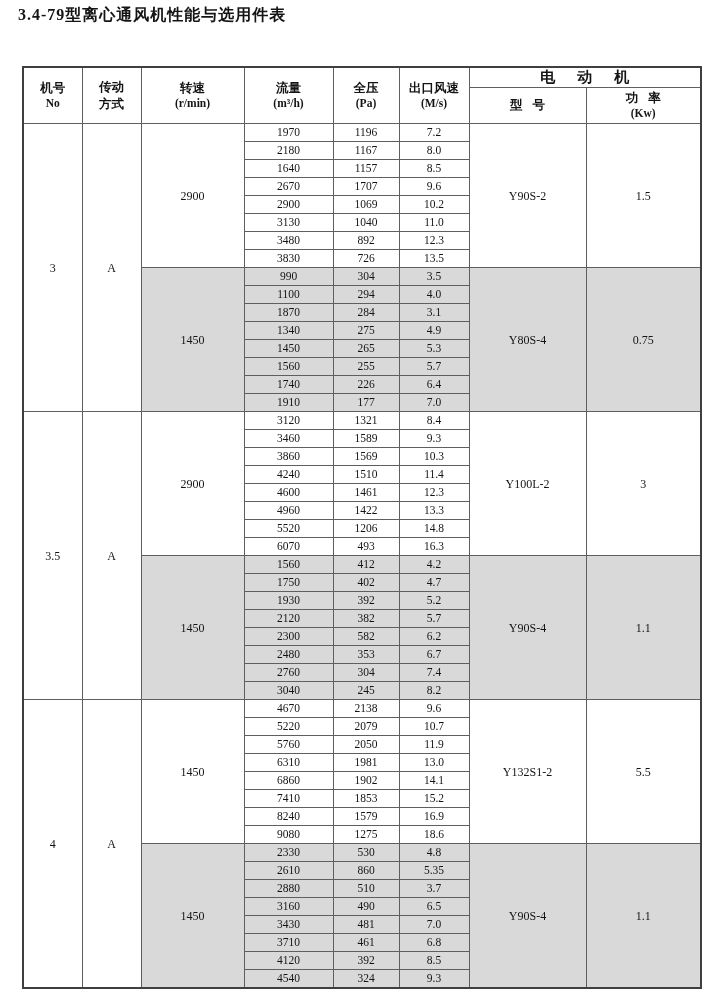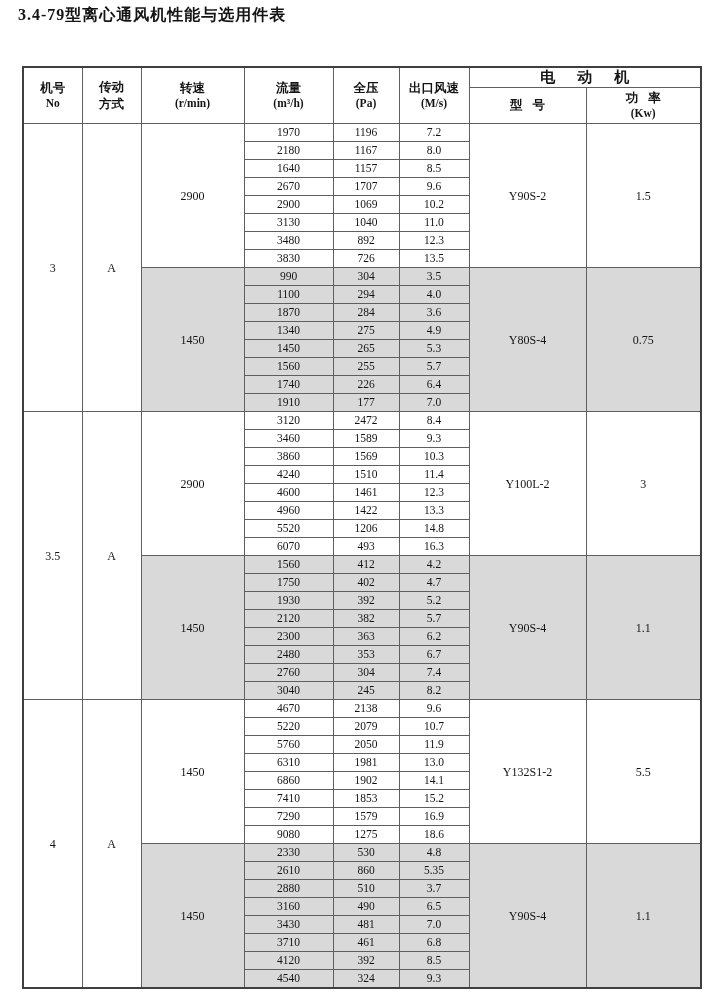--- a/index.html
+++ b/index.html
@@ -165,21 +165,21 @@
           <td rowspan="8" class="shaded span-cell">0.75</td>
         </tr>
         <tr>
           <td class="shaded">1100</td>
           <td class="shaded">294</td>
           <td class="shaded">4.0</td>
         </tr>
         <tr>
           <td class="shaded">1870</td>
           <td class="shaded">284</td>
-          <td class="shaded">3.6</td>
+          <td class="shaded">3.1</td>
         </tr>
         <tr>
           <td class="shaded">1340</td>
           <td class="shaded">275</td>
           <td class="shaded">4.9</td>
         </tr>
         <tr>
           <td class="shaded">1450</td>
           <td class="shaded">265</td>
           <td class="shaded">5.3</td>
@@ -197,21 +197,21 @@
         <tr>
           <td class="shaded">1910</td>
           <td class="shaded">177</td>
           <td class="shaded">7.0</td>
         </tr>
         <tr>
           <td rowspan="16" class="span-cell">3.5</td>
           <td rowspan="16" class="span-cell">A</td>
           <td rowspan="8" class="span-cell">2900</td>
           <td>3120</td>
-          <td>2472</td>
+          <td>1321</td>
           <td>8.4</td>
           <td rowspan="8" class="span-cell">Y100L-2</td>
           <td rowspan="8" class="span-cell">3</td>
         </tr>
         <tr>
           <td>3460</td>
           <td>1589</td>
           <td>9.3</td>
         </tr>
         <tr>
@@ -262,21 +262,21 @@
           <td class="shaded">392</td>
           <td class="shaded">5.2</td>
         </tr>
         <tr>
           <td class="shaded">2120</td>
           <td class="shaded">382</td>
           <td class="shaded">5.7</td>
         </tr>
         <tr>
           <td class="shaded">2300</td>
-          <td class="shaded">363</td>
+          <td class="shaded">582</td>
           <td class="shaded">6.2</td>
         </tr>
         <tr>
           <td class="shaded">2480</td>
           <td class="shaded">353</td>
           <td class="shaded">6.7</td>
         </tr>
         <tr>
           <td class="shaded">2760</td>
           <td class="shaded">304</td>
@@ -316,21 +316,21 @@
           <td>6860</td>
           <td>1902</td>
           <td>14.1</td>
         </tr>
         <tr>
           <td>7410</td>
           <td>1853</td>
           <td>15.2</td>
         </tr>
         <tr>
-          <td>7290</td>
+          <td>8240</td>
           <td>1579</td>
           <td>16.9</td>
         </tr>
         <tr>
           <td>9080</td>
           <td>1275</td>
           <td>18.6</td>
         </tr>
         <tr>
           <td rowspan="8" class="shaded span-cell">1450</td>

